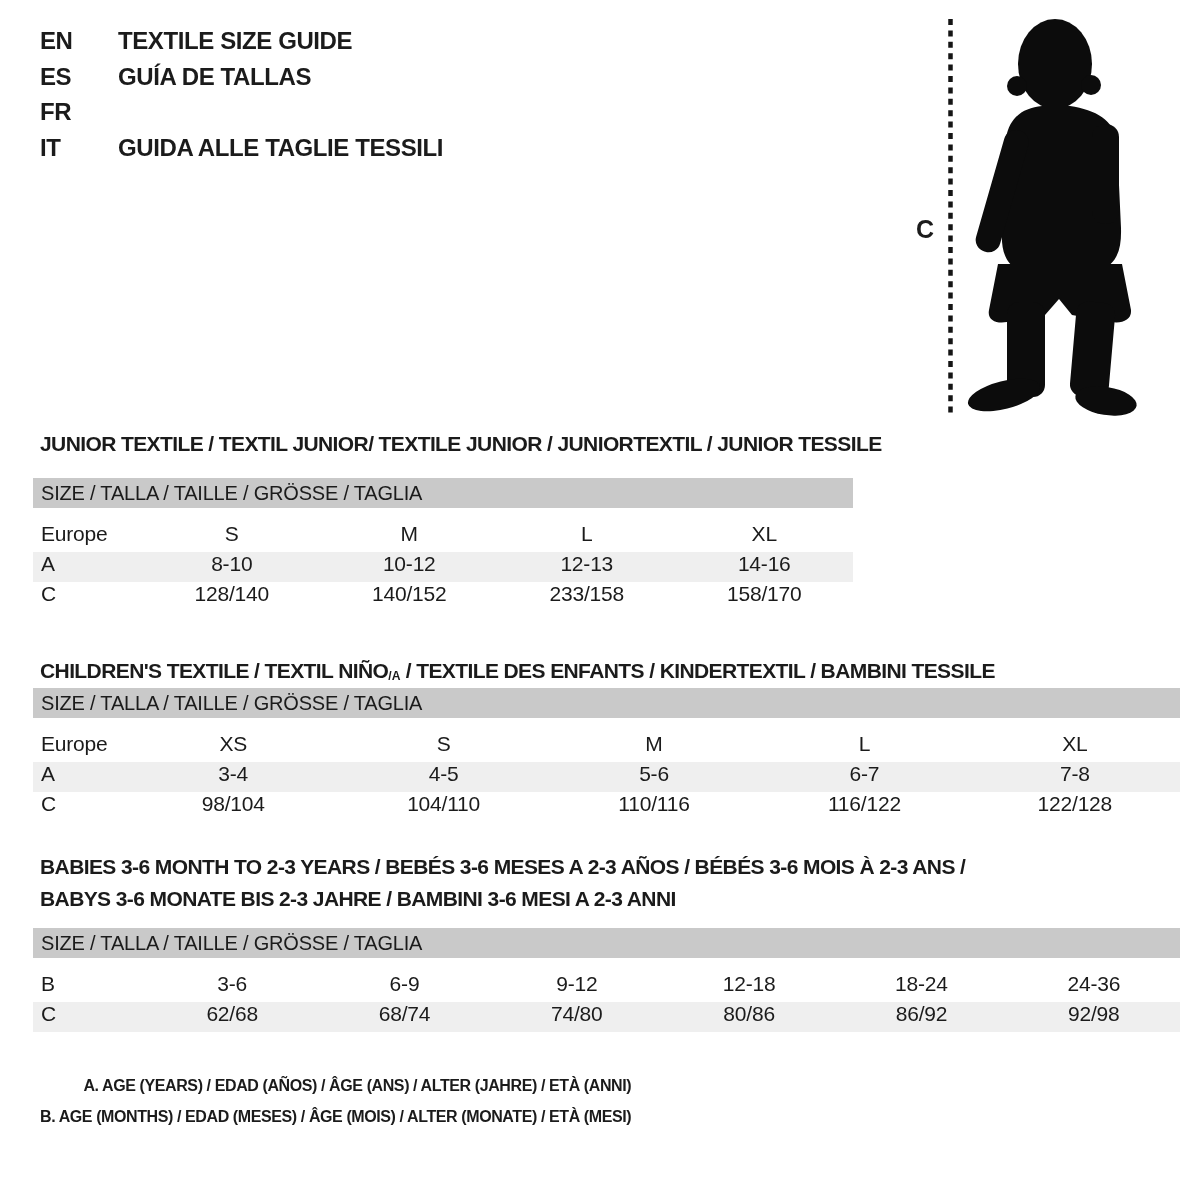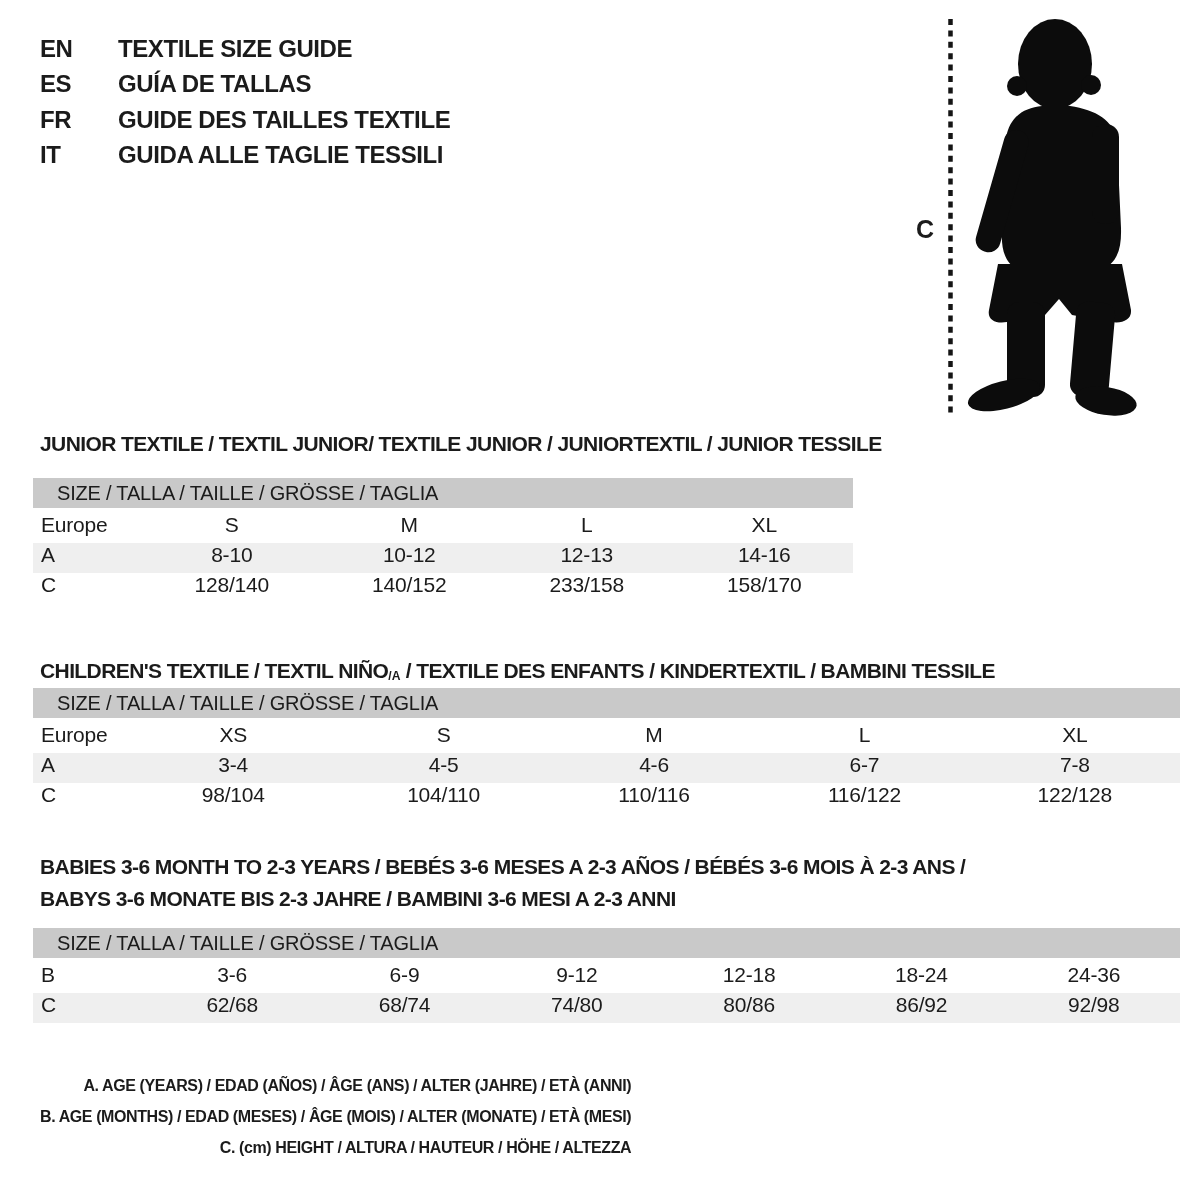--- a/index.html
+++ b/index.html
@@ -16,21 +16,21 @@
     background: var(--page-bg, #ffffff);
     overflow: hidden;
   }
   .abs { position: absolute; }
 
   
   .lang-block { left: 40px; top: 27px; }
   .lang-row {
     display: flex;
     height: 35.5px;
-    align-items: flex-end;
+    align-items: flex-start;
     font-weight: bold;
     font-size: 24px;
     letter-spacing: -0.4px;
     white-space: nowrap;
   }
   .lang-code { width: 78px; }
 
   
   .measure-svg { left: 946px; top: 18px; }
   .measure-label {
@@ -56,24 +56,24 @@
   }
 
   
   .junior-table   { left: 33px; top: 478px; width: 820px; }
   .children-table { left: 33px; top: 688px; width: 1147px; }
   .babies-table   { left: 33px; top: 928px; width: 1147px; }
   .size-bar {
     height: 30px;
     line-height: 30px;
     background: var(--table-header-bg, #c9c9c9);
-    padding-left: 24px;
+    padding-left: 8px;
     font-size: 20px;
     letter-spacing: -0.2px;
-    margin-bottom: 5px;
+    margin-bottom: 14px;
     white-space: nowrap;
   }
   .trow {
     display: flex;
     align-items: flex-start;
     height: 30px;
     font-size: 21px;
     letter-spacing: -0.2px;
   }
   .trow.alt { background: var(--row-alt-bg, #efefef); }
@@ -103,21 +103,20 @@
     <div class="lang-row">
       <span class="lang-code">EN</span>
       <span>TEXTILE SIZE GUIDE</span>
     </div>
     <div class="lang-row">
       <span class="lang-code">ES</span>
       <span>GUÍA DE TALLAS</span>
     </div>
     <div class="lang-row">
       <span class="lang-code">FR</span>
-      <span>GUIDE DES TAILLES TEXTILE</span>
     </div>
     <div class="lang-row">
       <span class="lang-code">IT</span>
       <span>GUIDA ALLE TAGLIE TESSILI</span>
     </div>
   </div>
 
   <svg class="abs measure-svg" width="9" height="399" aria-hidden="true">
     <line x1="4.5" y1="1" x2="4.5" y2="398" stroke="#151515" stroke-width="4.5" stroke-dasharray="6 5.4"></line>
   </svg>
@@ -183,21 +182,21 @@
       <span class="val">XS</span>
       <span class="val">S</span>
       <span class="val">M</span>
       <span class="val">L</span>
       <span class="val">XL</span>
     </div>
     <div class="trow alt">
       <span class="lbl">A</span>
       <span class="val">3-4</span>
       <span class="val">4-5</span>
-      <span class="val">4-6</span>
+      <span class="val">5-6</span>
       <span class="val">6-7</span>
       <span class="val">7-8</span>
     </div>
     <div class="trow">
       <span class="lbl">C</span>
       <span class="val">98/104</span>
       <span class="val">104/110</span>
       <span class="val">110/116</span>
       <span class="val">116/122</span>
       <span class="val">122/128</span>
@@ -226,16 +225,15 @@
       <span class="val">74/80</span>
       <span class="val">80/86</span>
       <span class="val">86/92</span>
       <span class="val">92/98</span>
     </div>
   </div>
 
   <div class="abs legend">
     <div>A. AGE (YEARS) / EDAD (AÑOS) / ÂGE (ANS) / ALTER (JAHRE) / ETÀ (ANNI)</div>
     <div>B. AGE (MONTHS) / EDAD (MESES) / ÂGE (MOIS) / ALTER (MONATE) / ETÀ (MESI)</div>
-    <div>C. (cm) HEIGHT / ALTURA / HAUTEUR / HÖHE / ALTEZZA</div>
   </div>
 
 </div>
 
 </body></html>

